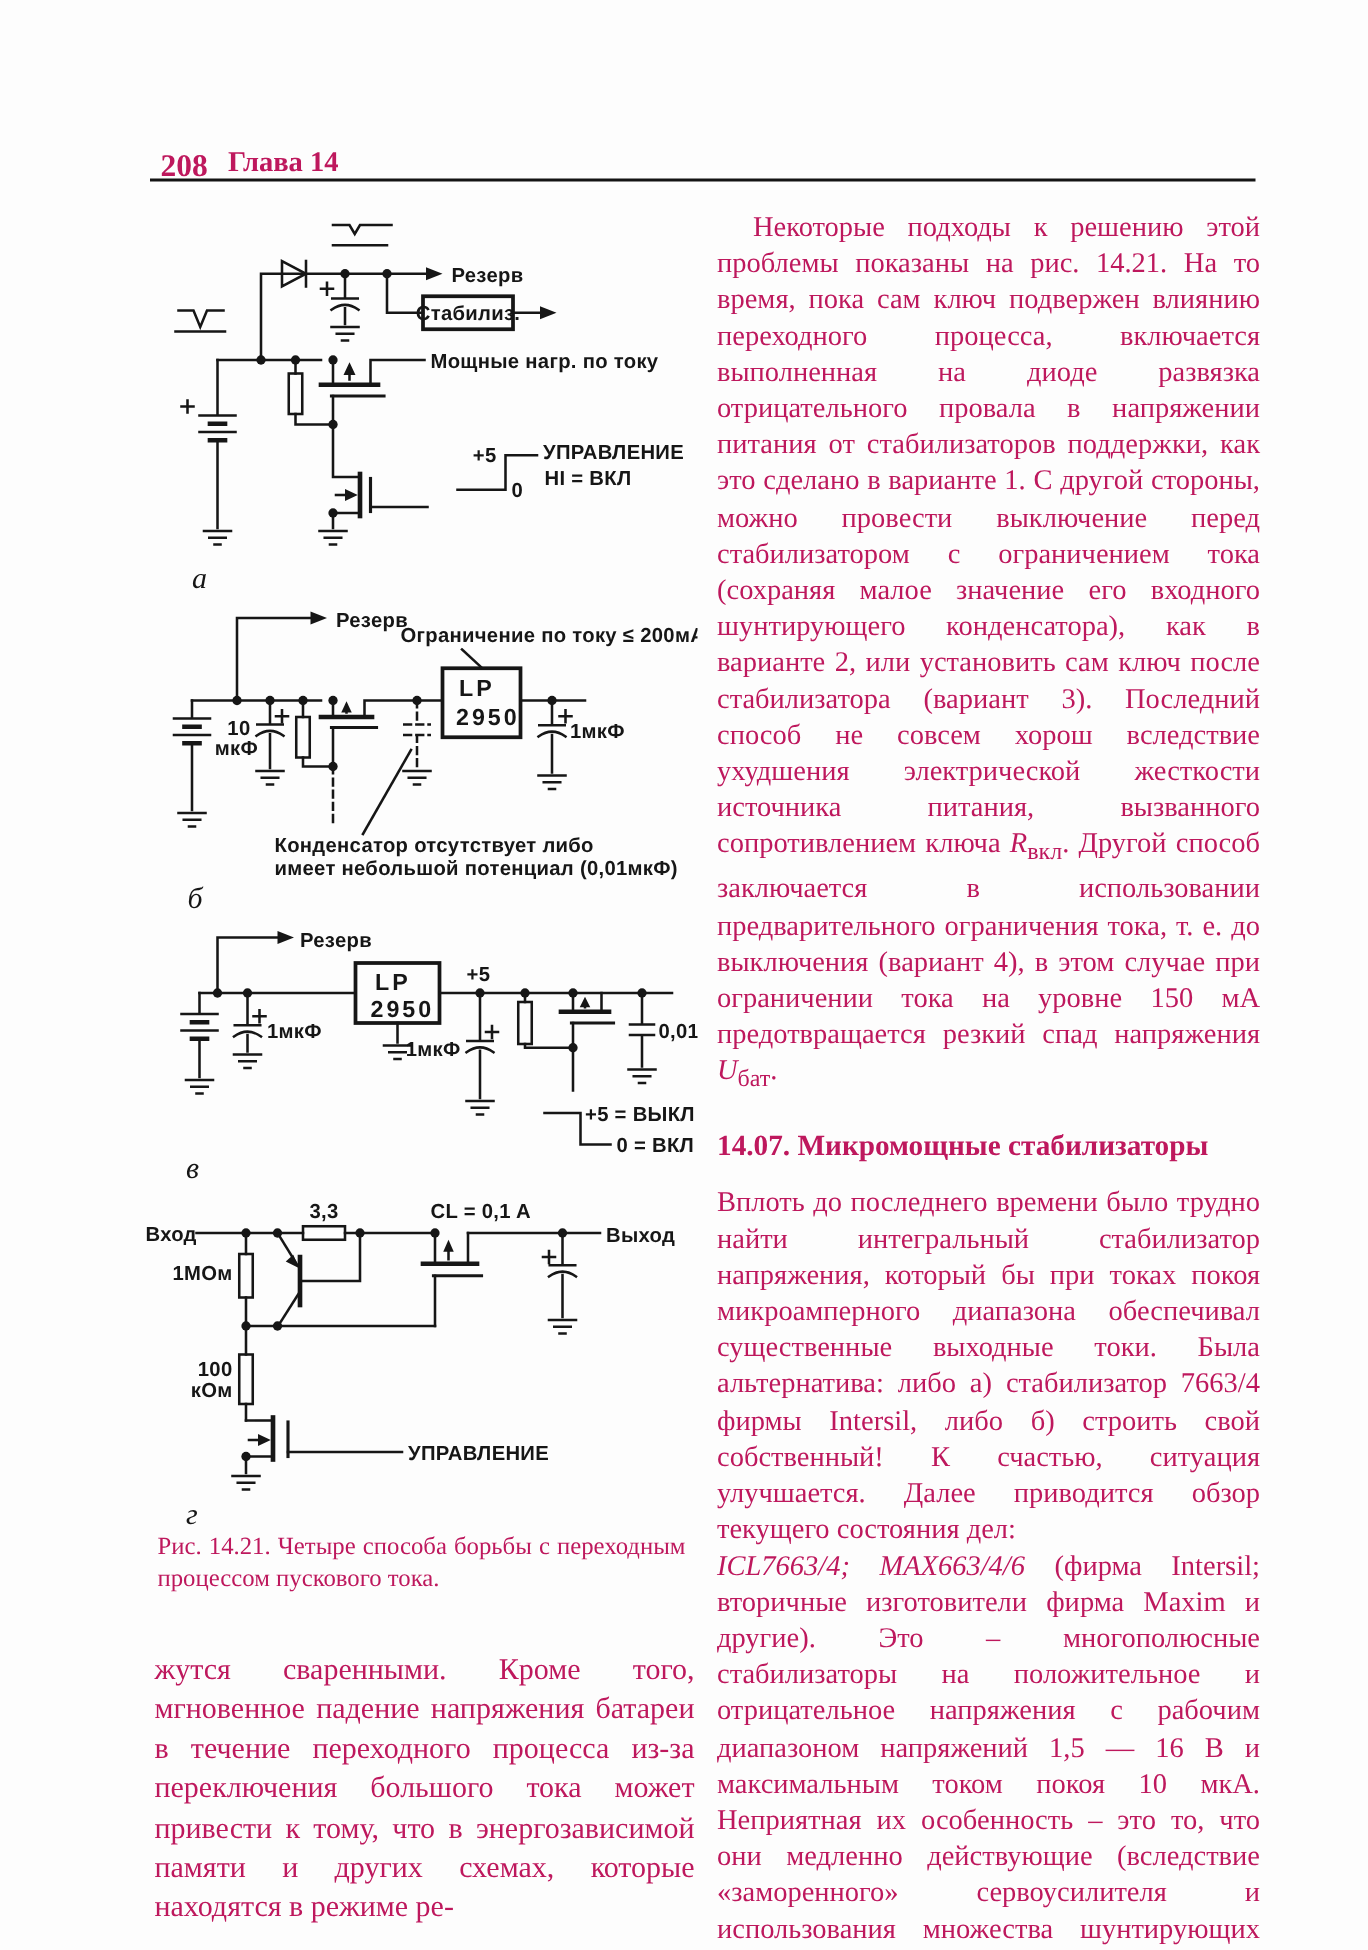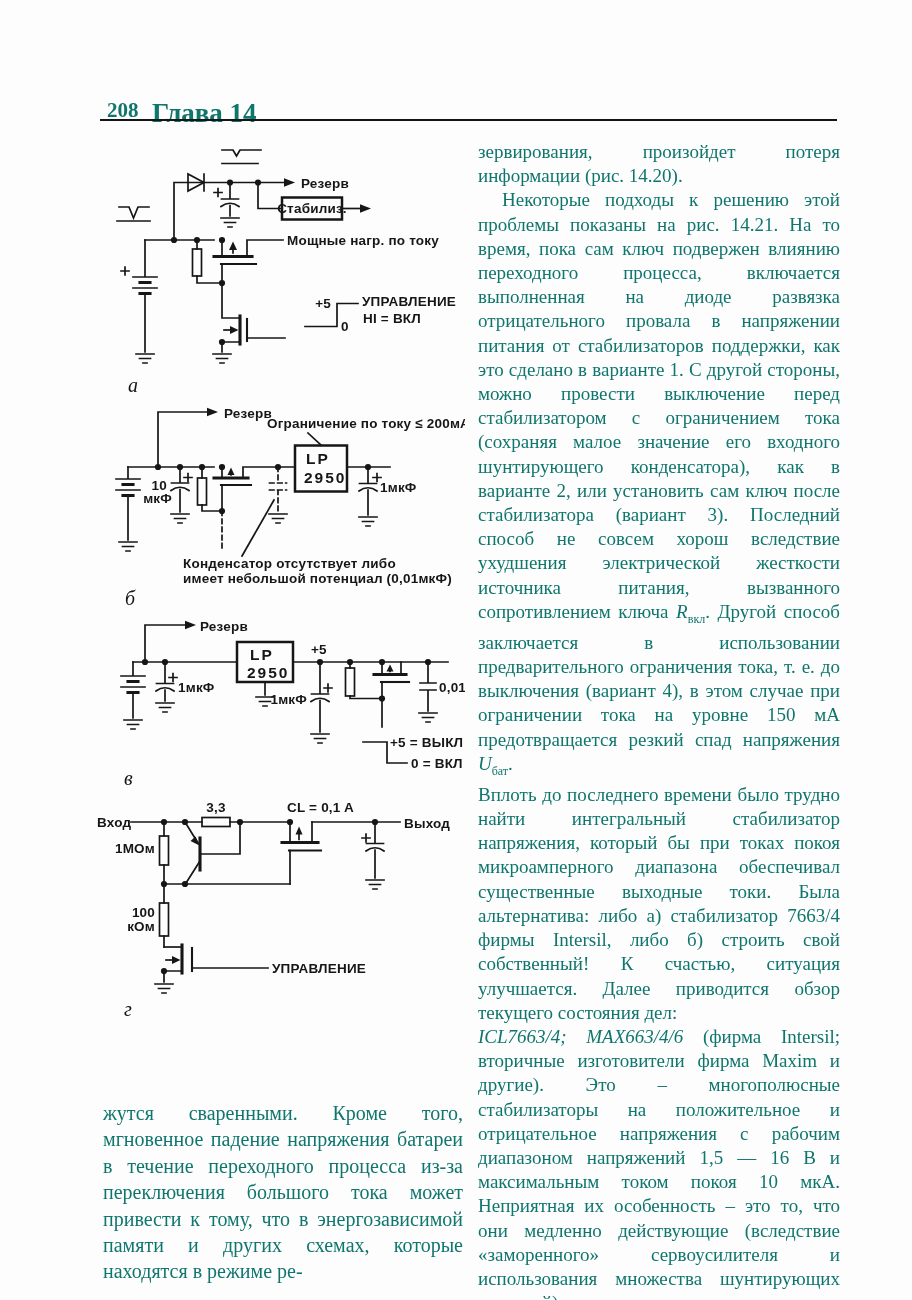--- a/index.html
+++ b/index.html
@@ -1,31 +1,31 @@
 <!DOCTYPE html>
 <html lang="ru"><head>
 <meta charset="utf-8">
 <style>
   html,body{margin:0;padding:0;}
   body{background:#e9e9e9;font-family:"Liberation Serif",serif;}
-  #page{position:relative;width:912px;height:1300px;background:#fdfdfd;color:#0f766e;overflow:hidden;}
+  #page{position:relative;width:912px;height:1300px;background:#fdfdfd;color:#be185d;overflow:hidden;}
 
   
   .hdr-num{position:absolute;left:107px;top:98px;font-size:21px;font-weight:bold;}
-  .hdr-ch{position:absolute;left:152px;top:98px;font-size:27px;font-weight:bold;}
+  .hdr-ch{position:absolute;left:152px;top:98px;font-size:19px;font-weight:bold;}
   .hdr-rule{position:absolute;left:100px;top:119px;width:737px;height:2px;background:#141414;}
 
   
   .rc{position:absolute;left:478px;top:140px;width:362px;text-align:justify;
       font-size:19px;line-height:24.2px;}
   .rc p{margin:0;}
   .rc p.indent{text-indent:24px;}
   .rc h2{margin:21px 0 13px 0;font-size:19.5px;line-height:24px;font-weight:bold;text-align:left;}
   .vr{font-style:italic;font-family:"Liberation Serif",serif;}
-  sub{font-size:12px;}
+  sub{font-size:16px;}
   .lead-it{}
 
   .lc-cap{position:absolute;left:105px;top:1020px;width:352px;font-size:16.5px;line-height:21px;text-align:justify;}
   .lc-p{position:absolute;left:103px;top:1100px;width:360px;font-size:20px;line-height:26.4px;text-align:justify;}
 
   
   svg{position:absolute;}
   .w{stroke:#161616;stroke-width:1.7;fill:none;stroke-linecap:square;stroke-linejoin:miter;}
   .w3{stroke-width:3.1;}
   .w2{stroke-width:2.1;}
@@ -310,22 +310,23 @@
       <path class="w" d="M182,971 H164 M164,971 V982"></path>
       <circle class="dot" cx="164" cy="971" r="3.1"></circle>
       <path class="w w2" d="M192,948 V971"></path>
       <path class="w" d="M192,968 H268"></path>
       <path class="w" d="M155,984 H173 M158.5,988.5 H169.5 M162,993 H166"></path>
     </g>
     <text x="272" y="973">УПРАВЛЕНИЕ</text>
     <text class="it" x="124" y="1016">г</text>
   </svg>
 
+  <div class="lc-cap">Рис. 14.21. Четыре способа борьбы с переходным процессом пускового тока.</div>
   <div class="lc-p">жутся сваренными. Кроме того, мгновенное падение напряжения батареи в течение переходного процесса из-за переключения большого тока может привести к тому, что в энергозависимой памяти и других схемах, которые находятся в режиме ре-</div>
 
   <div class="rc">
-    <p>зервирования, произойдет потеря информации (рис. 14.20).</p>
     <p class="indent"><span>Некоторые подходы к решению этой проблемы показаны на рис. 14.21. На то время, пока сам ключ подвержен влиянию переходного процесса, включается выполненная на диоде развязка отрицательного провала в напряжении питания от стабилизаторов поддержки, как это сделано в варианте 1. С другой стороны, можно провести выключение перед стабилизатором с ограничением тока (сохраняя малое значение его входного шунтирующего конденсатора), как в варианте 2, или установить сам ключ после стабилизатора (вариант 3). Последний способ не совсем хорош вследствие ухудшения электрической жесткости источника питания, вызванного сопротивлением ключа </span><span class="vr">R</span><sub>вкл</sub><span>. Другой способ заключается в использовании предварительного ограничения тока, т. е. до выключения (вариант 4), в этом случае при ограничении тока на уровне 150 мА предотвращается резкий спад напряжения </span><span class="vr">U</span><sub>бат</sub><span>.</span></p>
+    <h2>14.07. Микромощные стабилизаторы</h2>
     <p>Вплоть до последнего времени было трудно найти интегральный стабилизатор напряжения, который бы при токах покоя микроамперного диапазона обеспечивал существенные выходные токи. Была альтернатива: либо а) стабилизатор 7663/4 фирмы Intersil, либо б) строить свой собственный! К счастью, ситуация улучшается. Далее приводится обзор текущего состояния дел:</p>
     <p><span class="lead-it vr">ICL7663/4; MAX663/4/6</span><span> (фирма Intersil; вторичные изготовители фирма Maxim и другие). Это – многополюсные стабилизаторы на положительное и отрицательное напряжения с рабочим диапазоном напряжений 1,5 — 16 В и максимальным током покоя 10 мкА. Неприятная их особенность – это то, что они медленно действующие (вследствие «заморенного» сервоусилителя и использования множества шунтирующих емкостей) и хороши только при токах в нагрузке порядка нескольких миллиампер (будучи КМОП-приборами, они плохо действуют при более</span></p>
   </div>
 
 </div>
 
 </body></html>

